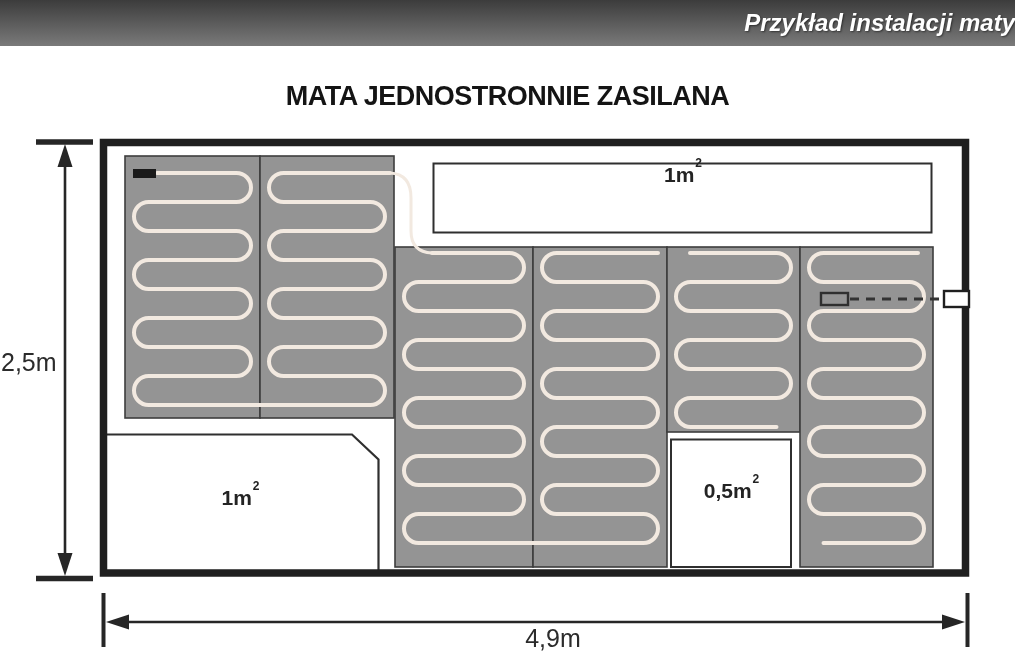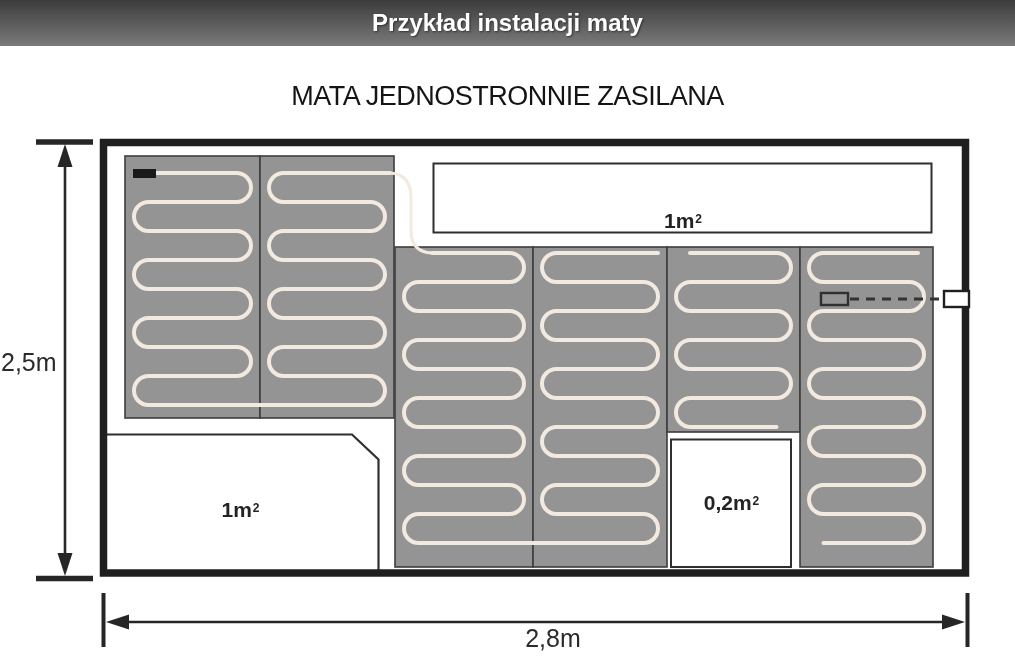--- a/index.html
+++ b/index.html
@@ -1,29 +1,29 @@
 <!DOCTYPE html>
 <html><head>
 <meta charset="utf-8">
 <style>
   html,body{margin:0;padding:0;background:#ffffff;}
   .stage{position:relative;width:1015px;height:660px;background:#fff;overflow:hidden;
          font-family:"Liberation Sans",sans-serif;}
   .header-bar{position:absolute;left:0;top:0;width:100%;height:46px;
               background:linear-gradient(#3c3c3c,#7a7a7a);
-              display:flex;align-items:center;justify-content:center;}
+              display:flex;align-items:center;justify-content:flex-end;font-style:italic;}
   .header-bar span{color:#fff;font-size:24px;font-weight:bold;
                    text-shadow:1px 1px 2px rgba(0,0,0,.5);}
   .diagram-title{position:absolute;left:0;top:81px;width:100%;text-align:center;
-                 font-size:27px;font-weight:normal;color:#141414;letter-spacing:-0.5px;}
+                 font-size:27px;font-weight:bold;color:#141414;letter-spacing:-0.5px;}
   .canvas{position:absolute;left:0;top:0;width:1015px;height:660px;}
   svg{position:absolute;left:0;top:0;}
   #cables path{stroke:#f2e9e0;stroke-width:4;fill:none;stroke-linecap:round;}
   .lbl{position:absolute;color:#232323;font-weight:bold;}
-  .area-lbl{font-size:21px;display:flex;align-items:flex-end;justify-content:center;}
+  .area-lbl{font-size:21px;display:flex;align-items:flex-start;justify-content:center;}
   .area-lbl sup{font-size:12px;position:relative;top:-7px;left:1px;font-weight:bold;}
   .heat-lbl{font-size:21px;color:#3a3a3a;text-align:center;line-height:29px;}
   .dim-lbl{font-size:25px;font-weight:normal;color:#2b2b2b;text-align:center;}
 </style>
 </head>
 <body>
 
 <div class="stage">
 
   <div class="header-bar">
@@ -90,22 +90,22 @@
       <span>1m</span>
         <sup>2</sup>
     </div>
 
     <div class="lbl area-lbl" style="left:160px;top:486px;width:160px;height:36px;">
       <span>1m</span>
         <sup>2</sup>
     </div>
 
     <div class="lbl area-lbl" style="left:671px;top:479px;width:120px;height:36px;">
-      <span>0,2m</span>
+      <span>0,5m</span>
         <sup>2</sup>
     </div>
 
 
     <div class="lbl dim-lbl" style="left:1px;top:348px;width:54px;">2,5m</div>
 
-    <div class="lbl dim-lbl" style="left:453px;top:624px;width:200px;">2,8m</div>
+    <div class="lbl dim-lbl" style="left:453px;top:624px;width:200px;">4,9m</div>
   </div>
 </div>
 
 </body></html>

